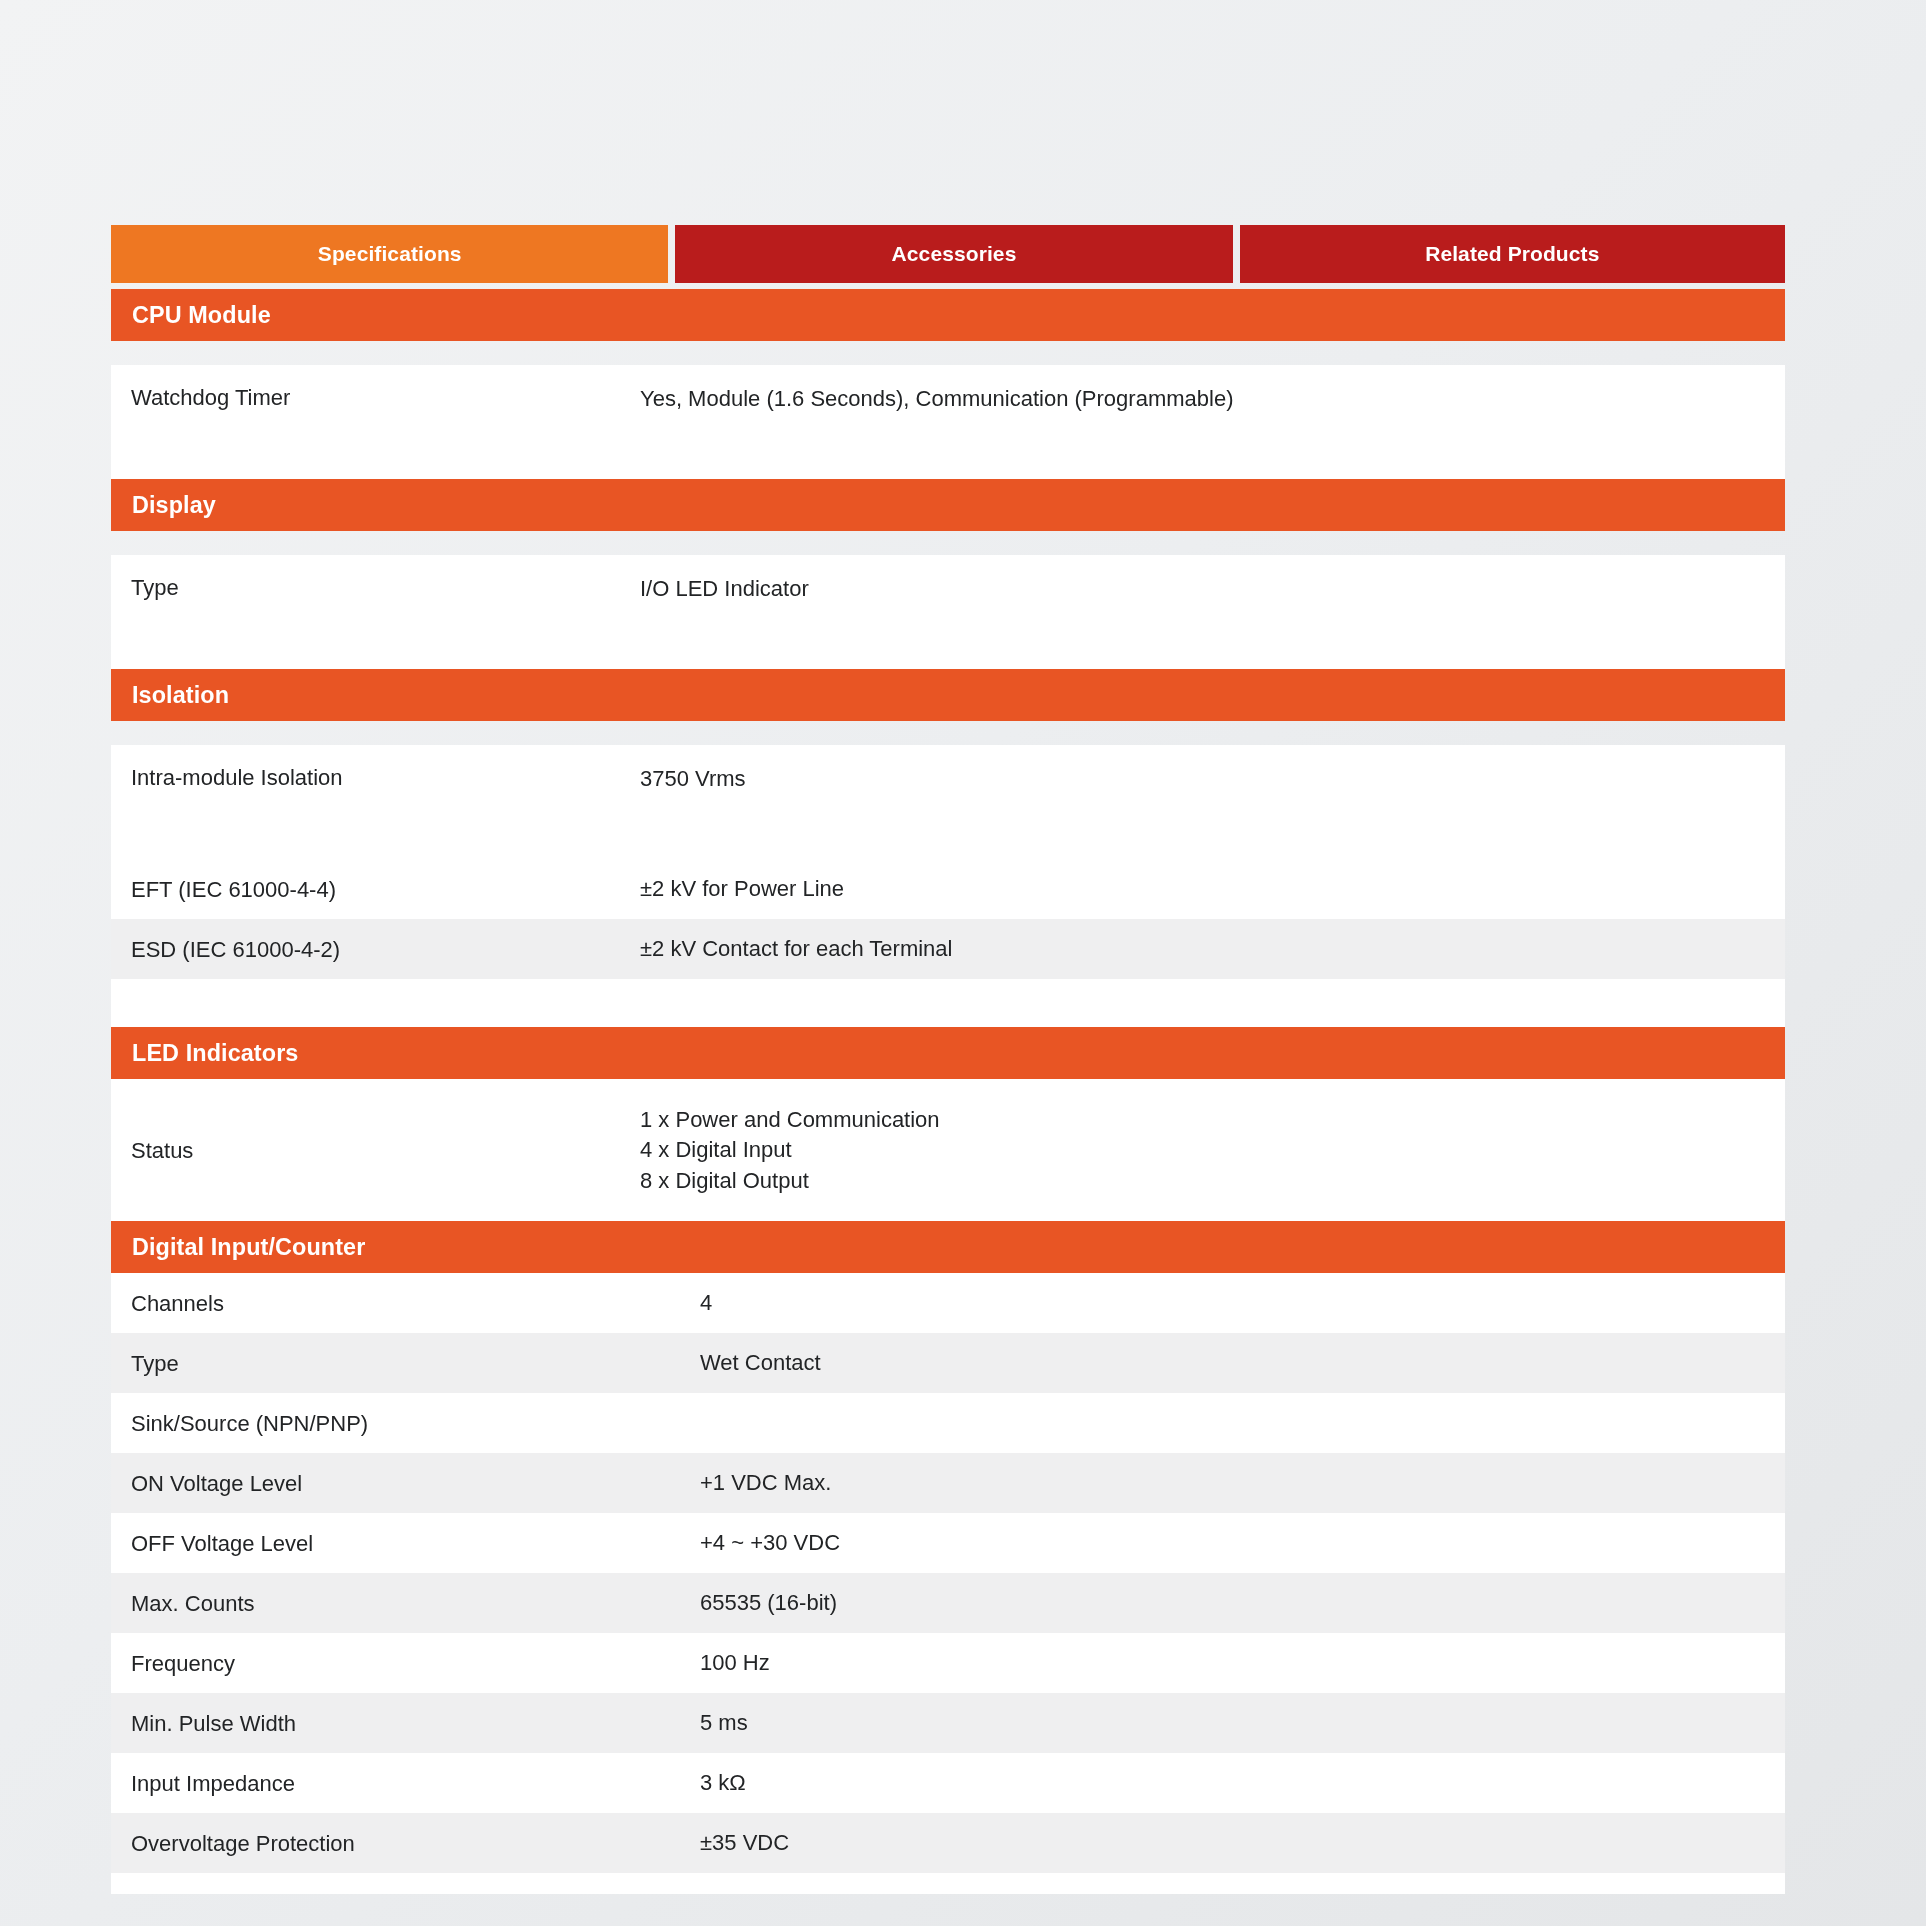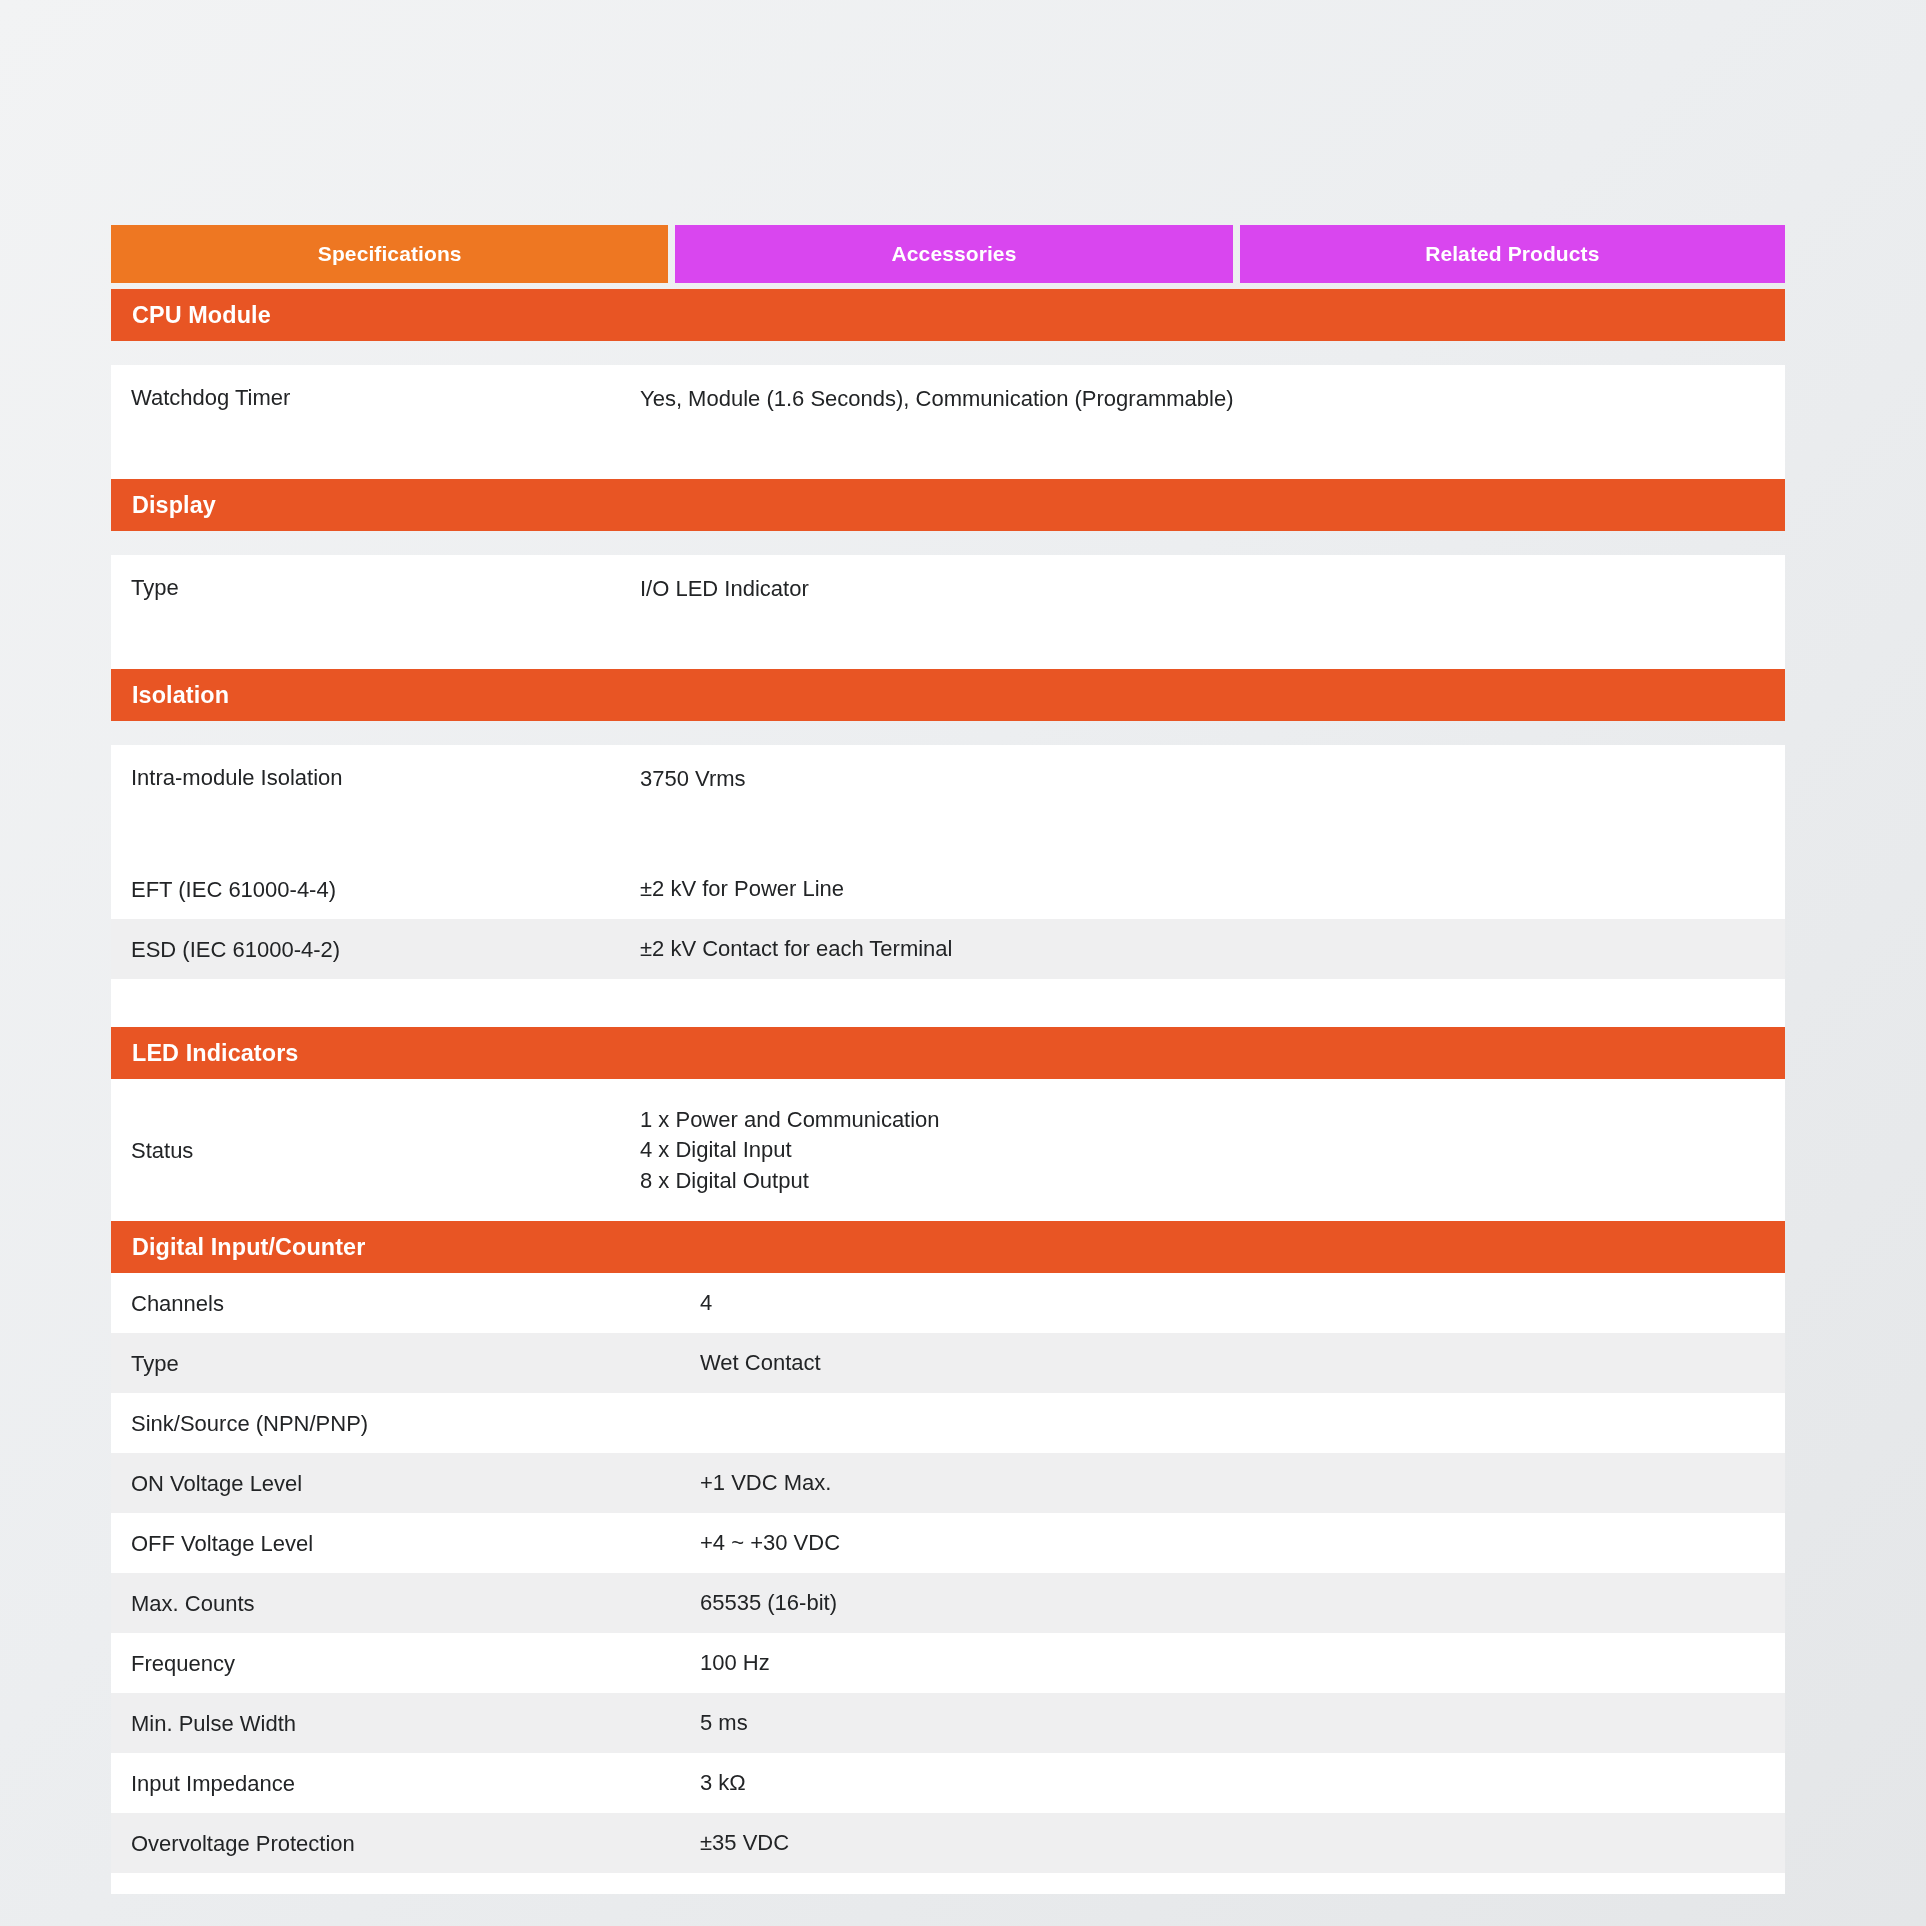--- a/index.html
+++ b/index.html
@@ -46,21 +46,21 @@
     color: #ffffff;
     user-select: none;
   }
   .tab.w1 { width: 558px; }
   .tab.w2 { width: 559px; }
   .tab.w3 { width: 546px; }
   .tab.active {
     background: #ee7722;
   }
   .tab.inactive {
-    background: #d946ef;
+    background: #b91c1c;
   }
 
   
   .spec-table {
     margin-top: 6.4px;
     width: 1674px;
   }
 
   .sec-head {
     background: #e85524;

